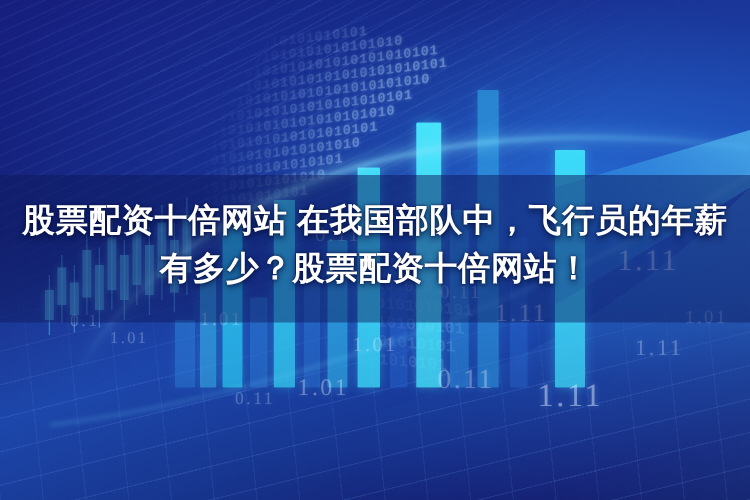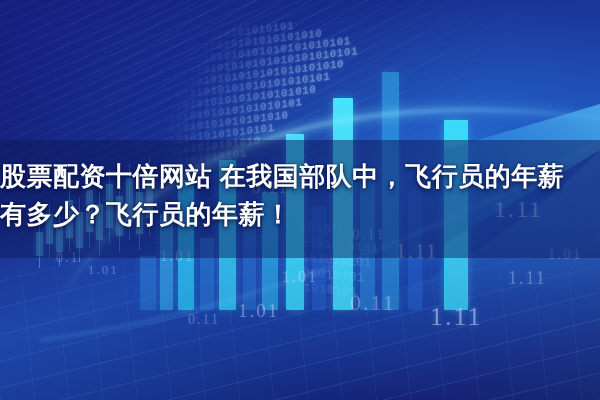--- a/index.html
+++ b/index.html
@@ -72,21 +72,21 @@
   
   .num{position:absolute;font-family:"Liberation Serif","DejaVu Serif",serif;
        color:rgba(226,241,255,.70);font-weight:400;letter-spacing:2px;
        text-shadow:0 0 6px rgba(120,190,255,.55);}
 
   
   .band{position:absolute;left:0;right:0;top:140px;height:118px;
         background:linear-gradient(to bottom,rgba(13,24,92,.50),rgba(13,24,92,.46));}
 
   .txtwrap{position:absolute;left:0;right:0;top:140px;height:110px;
-           display:flex;flex-direction:column;justify-content:center;gap:4px;}
+           display:flex;flex-direction:column;align-items:center;justify-content:center;gap:4px;}
   .ln{color:#ffffff;font-weight:700;font-size:26px;line-height:34px;letter-spacing:.5px;
       text-shadow:0 2px 5px rgba(4,14,60,.85),0 0 2px rgba(4,14,60,.9);white-space:nowrap;}
 </style>
 </head>
 <body>
 
 <div id="stage">
 
   <div class="lay streaks"></div>
   <div class="lay grid-top"></div>
@@ -202,16 +202,16 @@
       <div class="num" style="left: 238px; top: 300px; font-size: 19px; opacity: 0.55;">1.01</div>
       <div class="num" style="left: 508px; top: 268px; font-size: 18px; opacity: 0.45;">1.11</div>
       <div class="num" style="left: 188px; top: 312px; font-size: 14px; opacity: 0.4;">0.11</div>
       <div class="num" style="left: 548px; top: 246px; font-size: 15px; opacity: 0.38;">1.01</div>
     </div>
 
   <div class="band"></div>
 
   <div class="txtwrap">
     <div class="ln">股票配资十倍网站 在我国部队中，飞行员的年薪</div>
-    <div class="ln">有多少？飞行员的年薪！</div>
+    <div class="ln">有多少？股票配资十倍网站！</div>
   </div>
 
 </div>
 
 </body></html>

